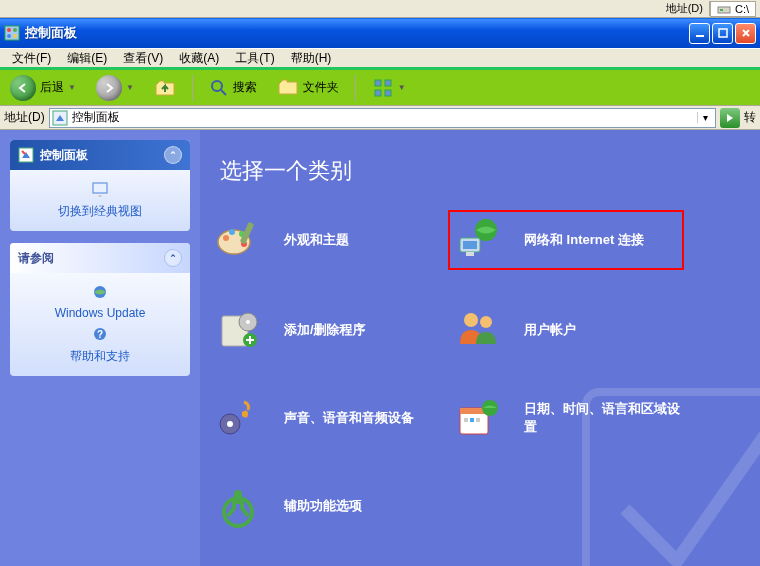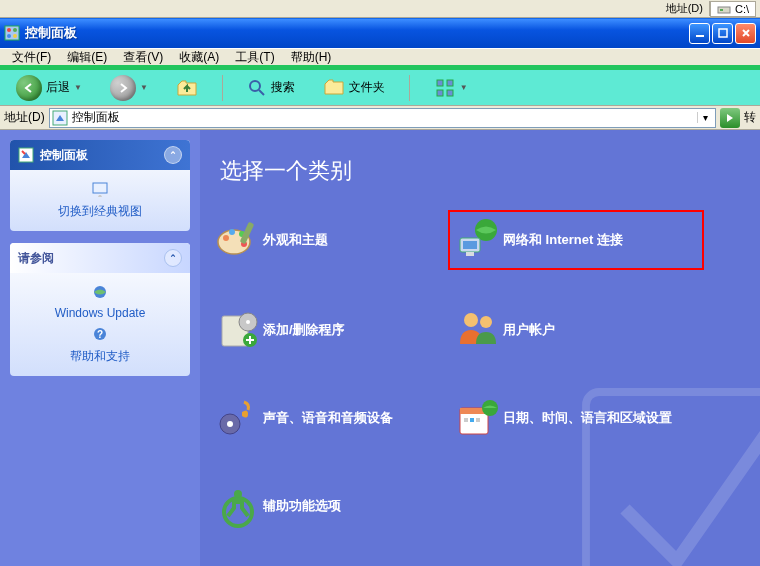--- a/index.html
+++ b/index.html
@@ -13,25 +13,25 @@
 
 .titlebar { height: 30px; background: linear-gradient(to bottom, #0058e0 0%, #3a8bff 5%, #0854e0 40%, #0046c8 100%); display: flex; align-items: center; padding: 0 4px; color: #fff; }
 .titlebar-icon { width: 16px; height: 16px; margin-right: 5px; }
 .titlebar-text { font-size: 13px; font-weight: bold; flex: 1; text-shadow: 1px 1px 1px rgba(0,0,0,.3); }
 .window-btns { display: flex; gap: 2px; }
 .window-btn { width: 21px; height: 21px; border-radius: 3px; border: 1px solid #fff; display: flex; align-items: center; justify-content: center; font-size: 12px; font-weight: bold; color: #fff; }
 .window-btn.min, .window-btn.max { background: linear-gradient(to bottom, #3d95ff, #0046c8); }
 .window-btn.close { background: linear-gradient(to bottom, #ff8a6b, #e14a2a); }
 
 
-.menubar { height: 22px; background: #ece9d8; display: flex; align-items: center; padding: 0 4px; font-size: 12px; border-top: 1px solid #fff; border-bottom: 5px solid #22c55e; }
+.menubar { height: 22px; background: #ece9d8; display: flex; align-items: center; padding: 0 4px; font-size: 12px; border-top: 1px solid #fff; border-bottom: 3px solid #22c55e; }
 .menu-item { padding: 2px 8px; color: #000; cursor: default; }
 
 
-.toolbar { height: 36px; background: #5eead4; display: flex; align-items: center; padding: 0 10px; gap: 16px; border-bottom: 1px solid #aca899; }
+.toolbar { height: 36px; background: #84cc16; display: flex; align-items: center; padding: 0 4px; gap: 8px; border-bottom: 1px solid #aca899; }
 .tool-btn { display: flex; align-items: center; gap: 4px; padding: 3px 6px; font-size: 12px; border-radius: 3px; }
 .nav-circle { width: 26px; height: 26px; border-radius: 50%; display: flex; align-items: center; justify-content: center; }
 .nav-back { background: radial-gradient(circle at 30% 30%, #7fc97f, #2a8f2a); box-shadow: inset -2px -2px 4px rgba(0,0,0,.3); }
 .nav-fwd { background: radial-gradient(circle at 30% 30%, #d0d0d0, #909090); box-shadow: inset -2px -2px 4px rgba(0,0,0,.3); }
 .sep { width: 1px; height: 26px; background: #aca899; margin: 0 2px; }
 .dd-arrow { font-size: 8px; color: #555; }
 .up-icon { width: 22px; height: 22px; }
 .search-icon-tb { width: 20px; height: 20px; }
 .folders-icon { width: 22px; height: 22px; }
 .views-icon { width: 22px; height: 22px; }
@@ -54,22 +54,22 @@
 .side-collapse { margin-left: auto; width: 18px; height: 18px; border-radius: 50%; background: rgba(255,255,255,.4); display: flex; align-items: center; justify-content: center; font-size: 9px; color: #2153ab; border: 1px solid #a9c0ee; }
 .side-header.dark .side-collapse { color: #fff; border-color: rgba(255,255,255,.5); }
 .side-body { padding: 8px 10px; }
 .side-link { display: flex; align-items: center; gap: 6px; padding: 3px 0; color: #215dc6; cursor: pointer; flex-direction: column; }
 .cp-icon { width: 16px; height: 16px; }
 
 
 .main { flex: 1; background: #6375d6; padding: 24px 10px 20px 10px; color: #fff; position: relative; overflow: hidden; }
 .main h1 { font-size: 22px; font-weight: normal; margin: 2px 0 24px 10px; color: #fff; }
 .category-grid { display: flex; flex-wrap: wrap; }
-.category { width: 240px; display: flex; align-items: center; gap: 1px; margin-bottom: 32px; padding: 4px; }
-.category.highlight { border: 2px solid #ff0000; width: 256px; margin-left: -2px; }
+.category { width: 240px; display: flex; align-items: center; gap: 22px; margin-bottom: 32px; padding: 4px; }
+.category.highlight { border: 2px solid #ff0000; width: 236px; margin-left: -2px; }
 .cat-icon { width: 48px; height: 48px; flex-shrink: 0; }
 .cat-label { font-size: 13px; font-weight: bold; color: #fff; cursor: pointer; }
 
 
 .bg-watermark { position: absolute; right: -60px; bottom: -60px; width: 260px; height: 260px; opacity: 0.15; pointer-events: none; }
 </style>
 </head>
 <body>
 
 <div class="top-fragment">

